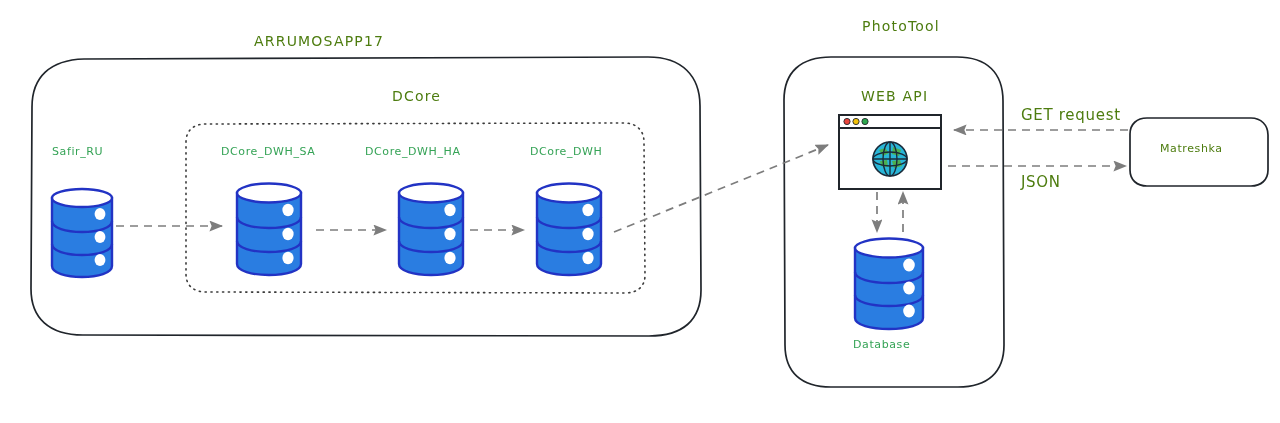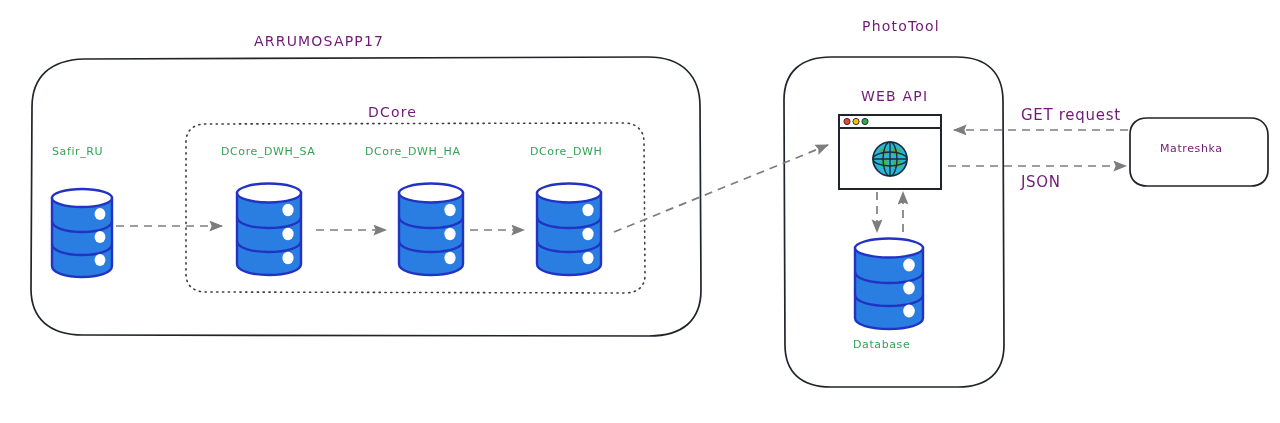--- a/index.html
+++ b/index.html
@@ -15,21 +15,21 @@
     position: relative;
     width: 1280px;
     height: 423px;
     background: #ffffff;
     overflow: hidden;
   }
   .lbl {
     position: absolute;
     font-family: "DejaVu Sans", sans-serif;
     white-space: nowrap;
-    color: #701a75;
+    color: #4d7c0f;
     letter-spacing: 0.5px;
   }
   .lbl-green {
     color: #35a356;
   }
   .title-lbl {
     font-size: 14px;
     letter-spacing: 1.2px;
   }
   .node-lbl {
@@ -221,21 +221,21 @@
         <ellipse cx="0" cy="0" rx="17" ry="7" fill="none" stroke="#1b2b3a" stroke-width="1.4"></ellipse>
         <ellipse cx="0" cy="0" rx="7" ry="17" fill="none" stroke="#1b2b3a" stroke-width="1.4"></ellipse>
         <line x1="-17" y1="0" x2="17" y2="0" stroke="#1b2b3a" stroke-width="1.4"></line>
         <line x1="0" y1="-17" x2="0" y2="17" stroke="#1b2b3a" stroke-width="1.4"></line>
       </g>
     </svg>
   </div>
 
   <div class="lbl title-lbl" style="left:254px; top:33px;">ARRUMOSAPP17</div>
 
-  <div class="lbl title-lbl" style="left:368px; top:88px;margin-top:16px;">DCore</div>
+  <div class="lbl title-lbl" style="left:392px; top:88px;">DCore</div>
 
   <div class="lbl node-lbl lbl-green" style="left:52px; top:145px;">Safir_RU</div>
 
   <div class="lbl node-lbl lbl-green" style="left:221px; top:145px;">DCore_DWH_SA</div>
 
   <div class="lbl node-lbl lbl-green" style="left:365px; top:145px;">DCore_DWH_HA</div>
 
   <div class="lbl node-lbl lbl-green" style="left:518px; top:145px;margin-left:12px;">DCore_DWH</div>
 
   <div class="lbl title-lbl" style="left:862px; top:18px;">PhotoTool</div>

